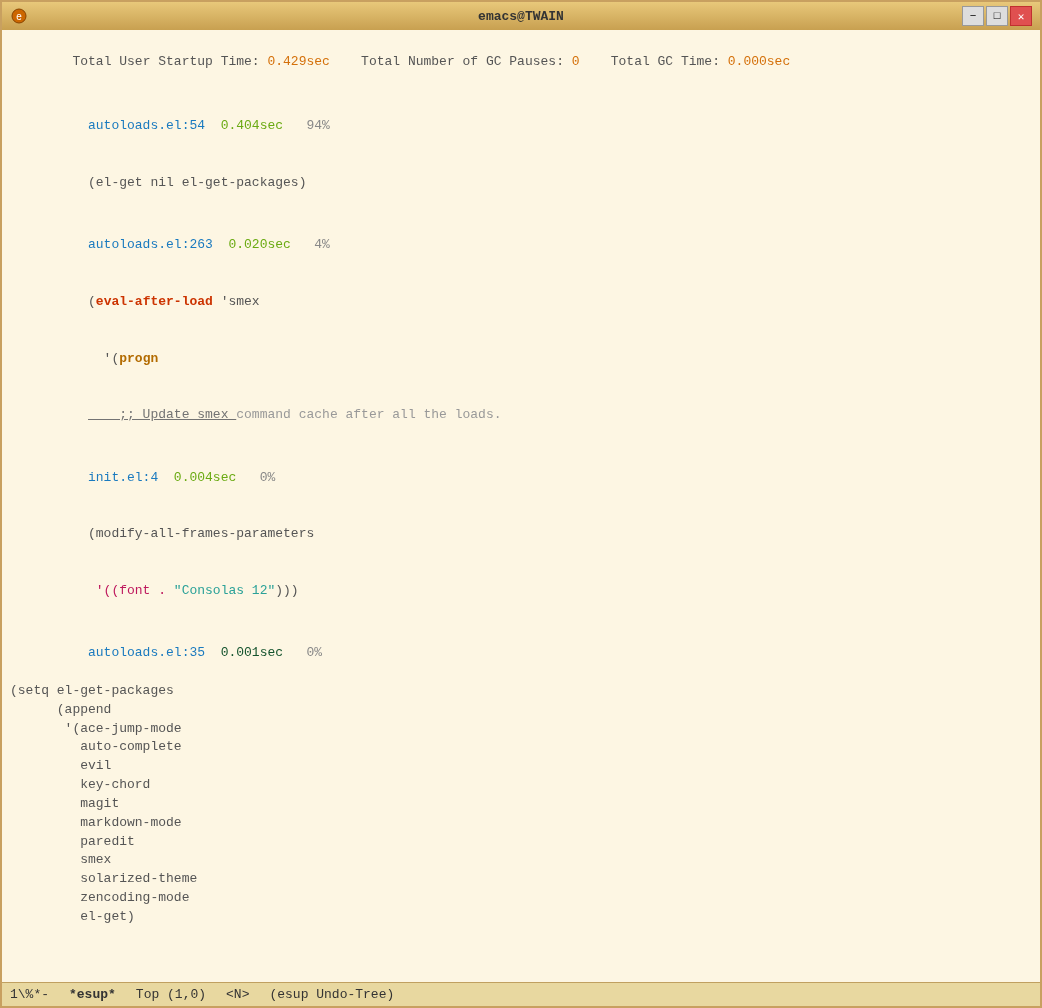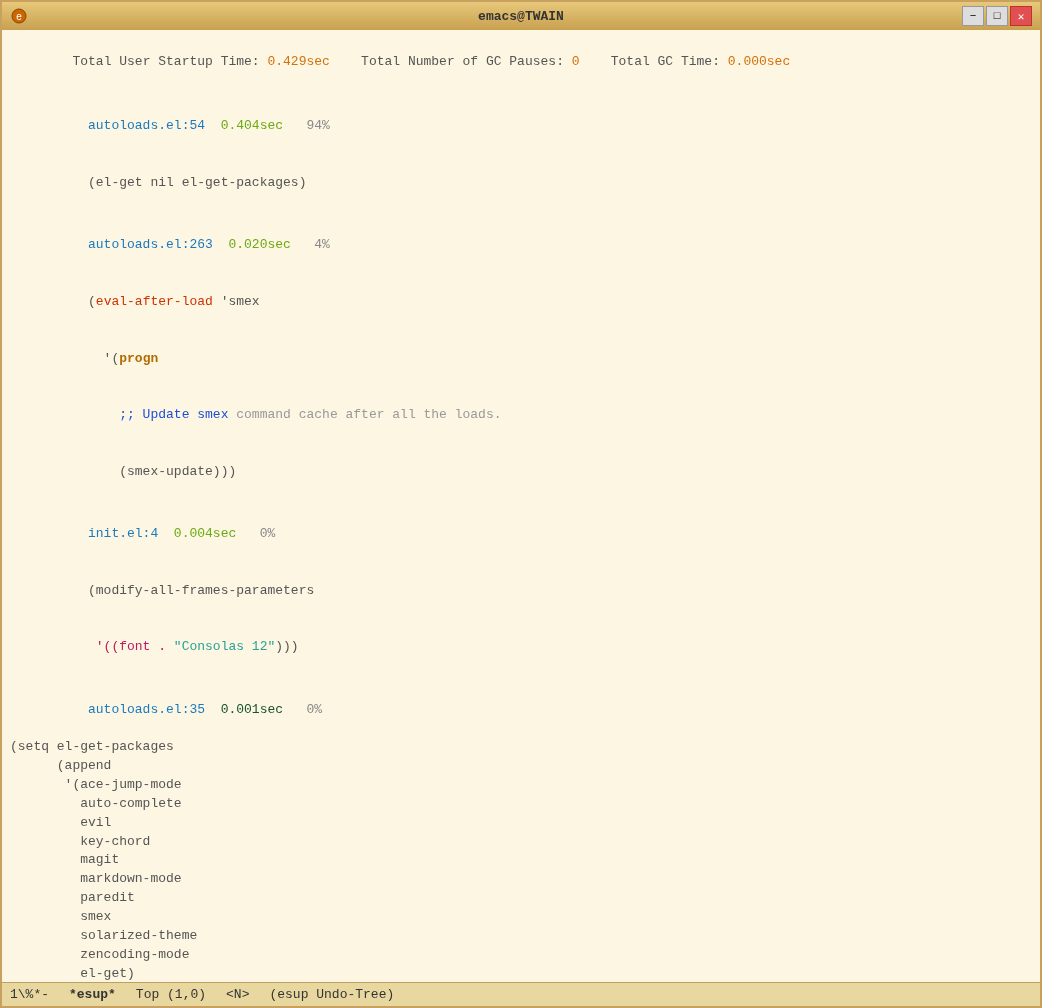--- a/index.html
+++ b/index.html
@@ -135,30 +135,27 @@
         </div>
       </div>
 
       <div class="spacer"></div>
 
       <div>
         <div class="line">
           <span style="color:#1a7abf;">autoloads.el:263</span><span style="color:#555;">  </span><span style="color:#6aaa12;">0.020sec</span><span style="color:#555;">   </span><span style="color:#888;">4%</span>
         </div>
         <div class="line">
-          <span style="color:#555;">(</span><span style="color:#cc3300;font-weight:normal;text-align:center;">eval-after-load</span><span style="color:#555;"> 'smex</span>
+          <span style="color:#555;">(</span><span style="color:#cc3300;font-weight:bold;text-align:center;">eval-after-load</span><span style="color:#555;"> 'smex</span>
         </div>
         <div class="line">
           <span style="color:#555;">  '(</span><span style="color:#b36b00;font-weight:bold;">progn</span>
         </div>
         <div class="line">
-          <span style="color:#1d4ed8;">    ;; Update smex </span><span style="color:#999;">command</span><span style="color:#999;"> </span><span style="color:#999;">cache</span><span style="color:#999;"> after all the </span><span style="color:#999;">loads</span><span style="color:#999;">.</span>
-        </div>
-        <div class="line">
-          <span style="color:#555;">    (smex-update)))</span>
+          <span style="color:#737373;text-decoration:underline;">    ;; Update smex </span><span style="color:#999;">command</span><span style="color:#999;"> </span><span style="color:#999;">cache</span><span style="color:#999;"> after all the </span><span style="color:#999;">loads</span><span style="color:#999;">.</span>
         </div>
       </div>
 
       <div class="spacer"></div>
 
       <div>
         <div class="line">
           <span style="color:#1a7abf;">init.el:4</span><span style="color:#555;">  </span><span style="color:#6aaa12;">0.004sec</span><span style="color:#555;">   </span><span style="color:#888;">0%</span>
         </div>
         <div class="line">

